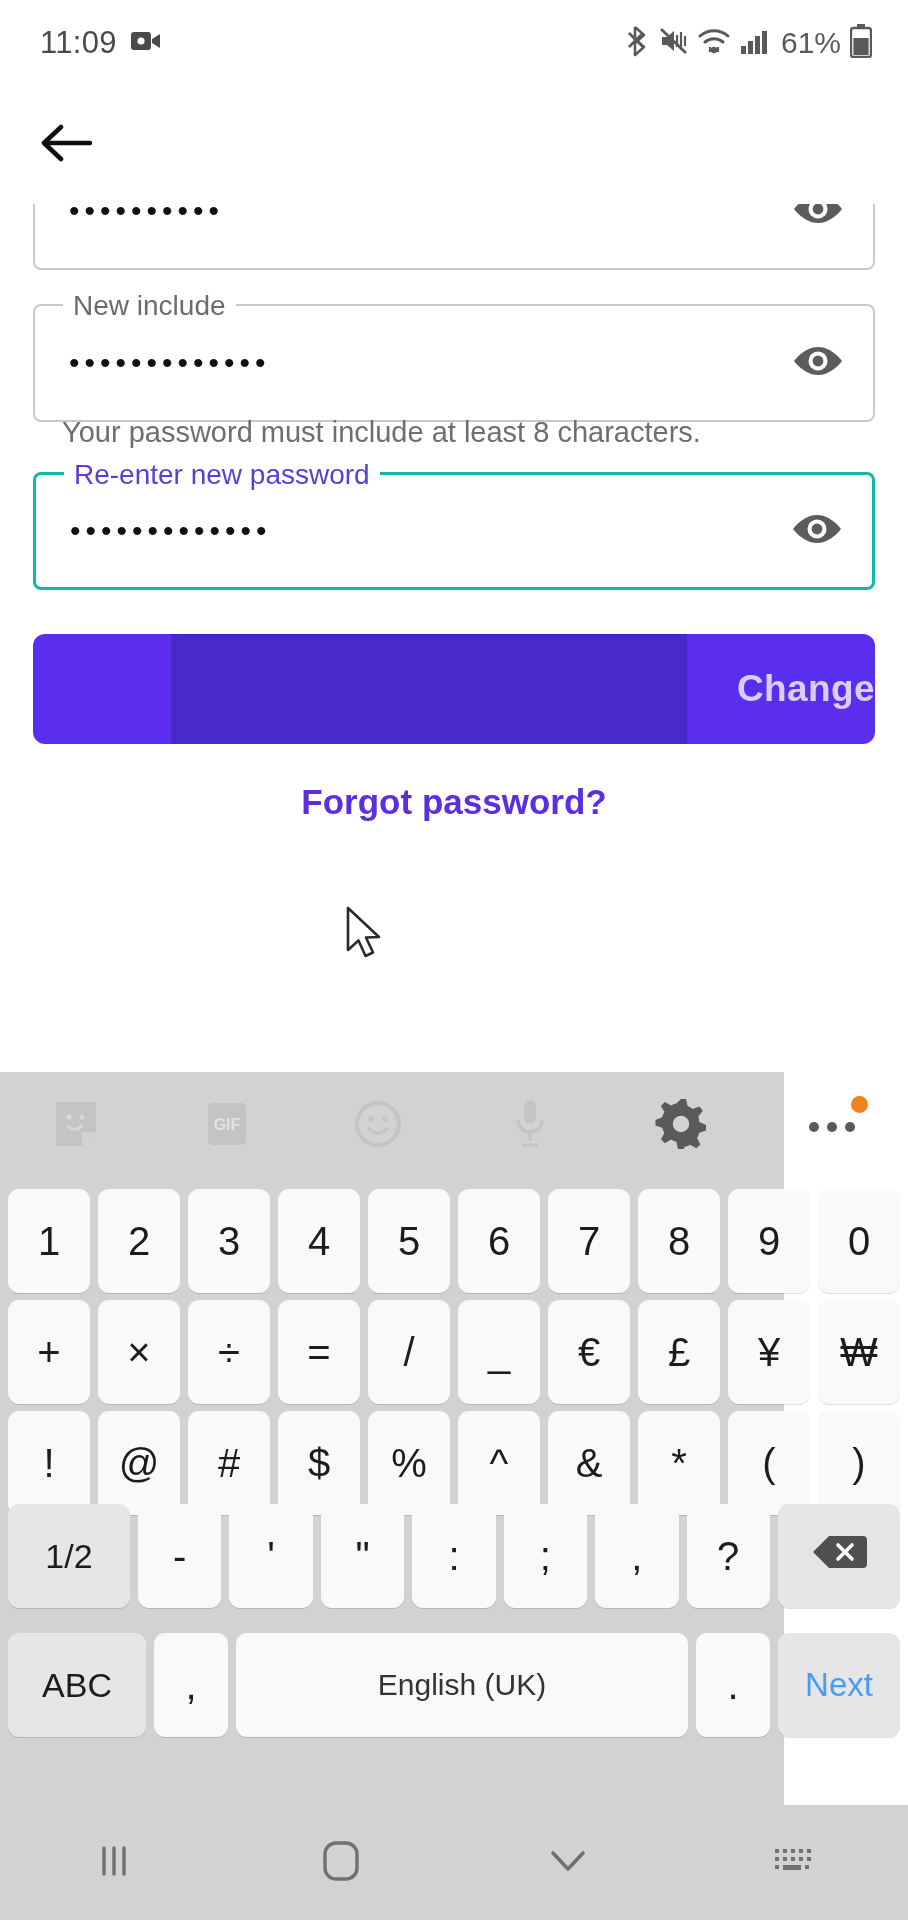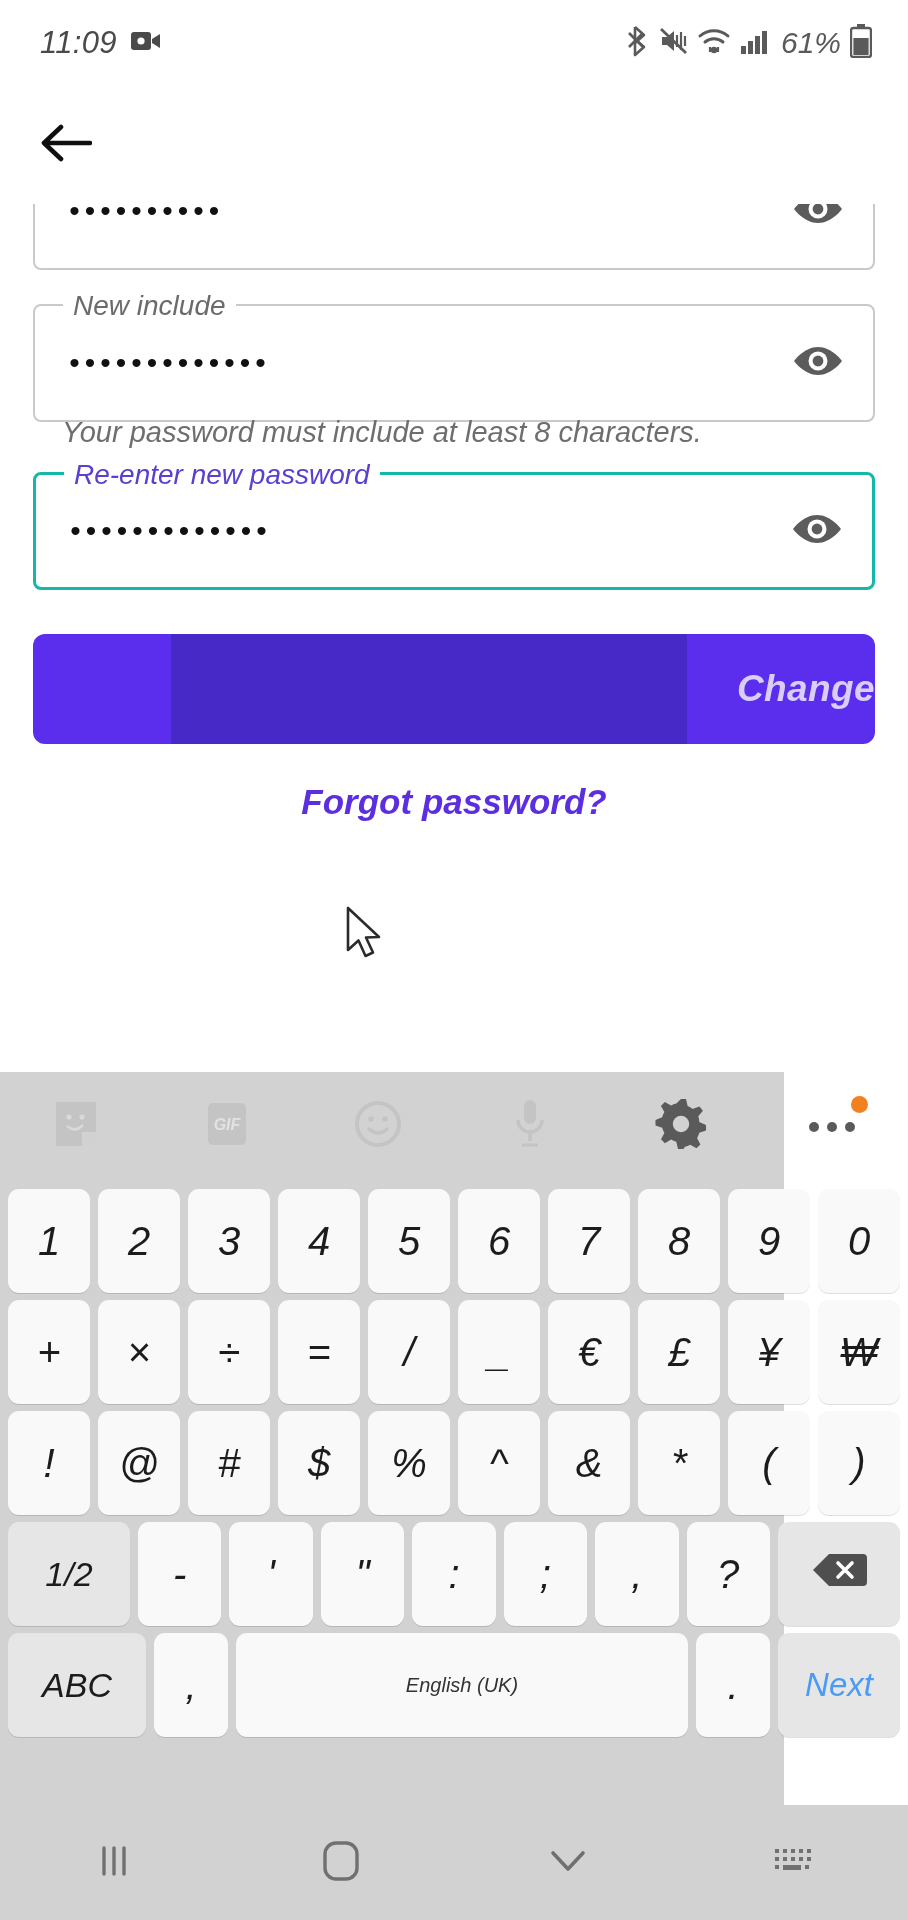--- a/index.html
+++ b/index.html
@@ -2,21 +2,21 @@
 <html><head>
 <meta charset="utf-8">
 <style>
   * { box-sizing: border-box; margin: 0; padding: 0; }
   html, body {
     width: 908px; height: 1920px;
     background: #ffffff;
     font-family: "Liberation Sans", sans-serif;
     overflow: hidden;
   }
-  .phone { position: relative; width: 908px; height: 1920px; background: #fff; font-style: italic; }
+  .phone { position: relative; width: 908px; height: 1920px; background: #fff; }
 
   
   .statusbar {
     position: absolute; top: 0; left: 0; width: 908px; height: 86px;
     display: flex; align-items: center; background: #fff;
   }
   .sb-left { display: flex; align-items: center; gap: 14px; margin-left: 40px; }
   .sb-time { font-size: 31px; color: #4a4a4a; letter-spacing: .3px; }
   .sb-right {
     position: absolute; right: 36px; top: 0; height: 86px;
@@ -120,27 +120,27 @@
 
   .kb-row { position: absolute; left: 0; width: 908px; display: flex; }
   .key {
     background: #f9f9f9; border-radius: 11px;
     display: flex; align-items: center; justify-content: center;
     font-size: 40px; color: #1c1c1c;
     box-shadow: 0 1px 0 rgba(0,0,0,.13);
   }
   .key.gray { background: #e6e6e6; }
   .key.small { font-size: 34px; }
-  .key.tiny { font-size: 20px; color: #333; }
+  .key.tiny { font-size: 30px; color: #333; }
   .key.blue { color: #4a9bf5; font-size: 33px; }
 
   #kb-row-1 { top: 117px; height: 104px; }
   #kb-row-2 { top: 228px; height: 104px; }
   #kb-row-3 { top: 339px; height: 104px; }
-  #kb-row-4 { top: 450px; height: 104px; text-align: center; }
+  #kb-row-4 { top: 432px; height: 104px; text-align: center; }
   #kb-row-5 { top: 561px; height: 104px; }
 
   
   .navbar {
     position: absolute; left: 0; top: 1805px; width: 908px; height: 115px;
     background: #d2d2d2; display: flex; align-items: center;
   }
   .nav-btn {
     flex: 1; display: flex; align-items: center; justify-content: center; height: 115px;
   }

